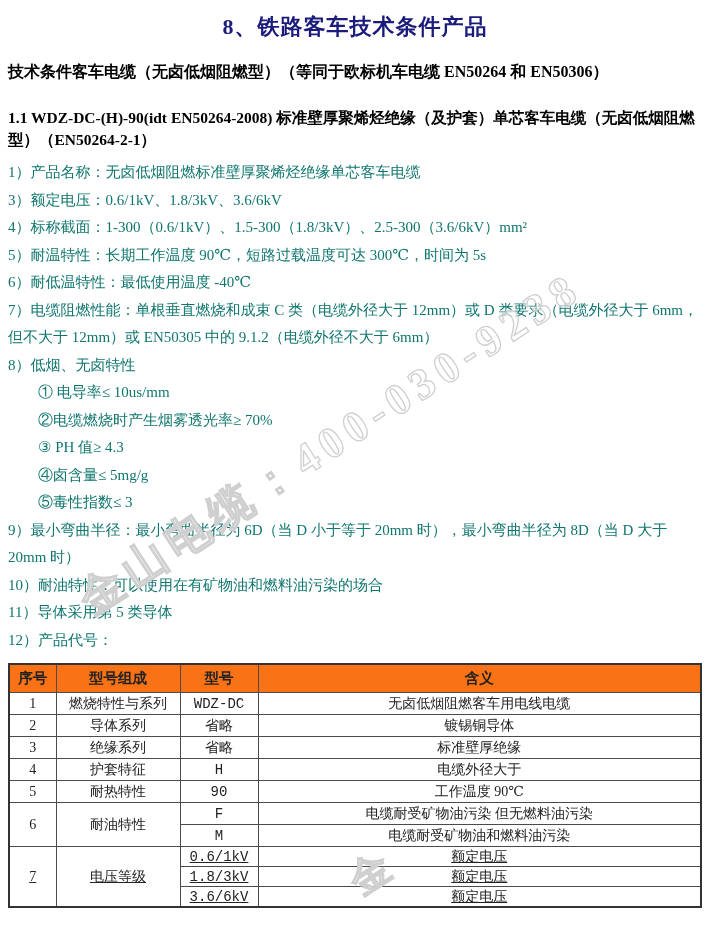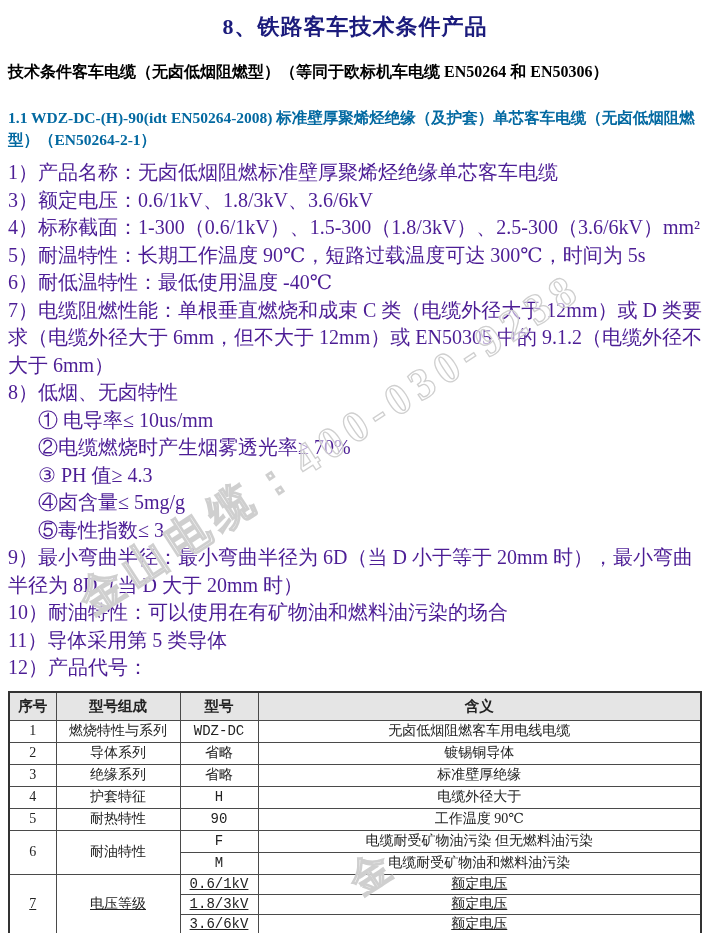--- a/index.html
+++ b/index.html
@@ -22,49 +22,49 @@
   .subtitle{
     margin:18px 8px 0 8px;
     font-size:16px;line-height:23px;
     font-weight:bold;
     color:#000000;
   }
   .section-heading{
     margin:24px 8px 0 8px;
     font-size:15.5px;line-height:21.5px;
     font-weight:bold;
-    color:#0369a1;
+    color:#000000;
   }
   .list{margin-top:9px;}
   .li{
     margin:0 8px;
-    font-size:20px;
+    font-size:15px;
     line-height:27.5px;
-    color:#4c1d95;
+    color:#0f766e;
   }
   .li.sub{padding-left:30px;}
   table.codes{
     margin:9px 0 0 8px;
     width:694px;
     border-collapse:collapse;
     table-layout:fixed;
     border:2px solid #333;
   }
   table.codes th, table.codes td{
     border:1px solid #4a4a4a;
     text-align:center;
     vertical-align:middle;
     padding:0 2px;
     font-size:14px;
     color:#222;
     overflow:hidden;
     white-space:nowrap;
   }
   table.codes thead th{
-    background:#e5e5e5;
+    background:#f97316;
     font-weight:bold;
     font-size:14.5px;
     height:27px;
   }
   table.codes td{height:21px;}
   table.codes tr.short td{height:19px;text-decoration:underline;}
   .col-no{width:47px;}
   .col-comp{width:124px;}
   .col-model{width:78px;}
   .mono{

